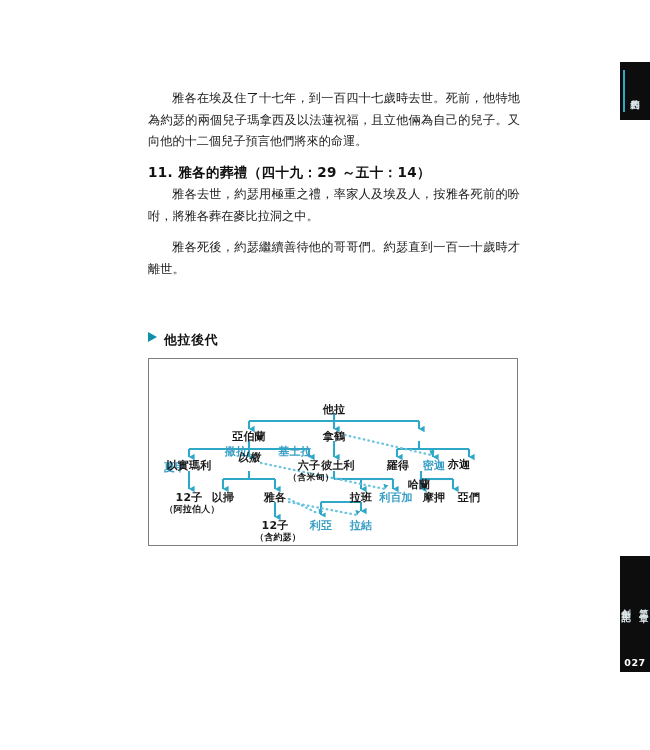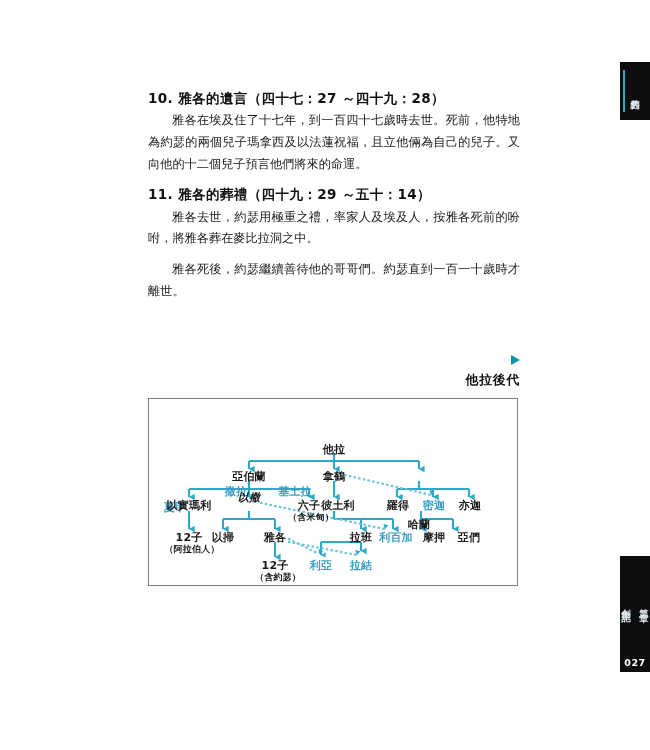--- a/index.html
+++ b/index.html
@@ -48,25 +48,24 @@
     text-align: justify;
     margin: 0 0 7px 0;
     text-indent: 24px;
     color: #1a1a1a;
   }
   .blk { margin-bottom: 9px; }
 
   
   .subsec {
     display: flex;
-    align-items: flex-end;
+    align-items: flex-start;
     gap: 7px;
     margin-top: 52px;
     margin-bottom: 9px;
-    flex-direction: column;
   }
   .tri {
     width: 0; height: 0;
     border-left: 9px solid #0f8fa8;
     border-top: 5.5px solid transparent;
     border-bottom: 5.5px solid transparent;
   }
   .subsec-label {
     font-size: 12.8px;
     font-weight: bold;
@@ -184,21 +183,20 @@
   }
 </style>
 </head>
 <body>
 
 <div id="page">
 
   <div id="content">
 
     <div class="blk">
-      <h3 class="sec-head">10. 雅各的遺言（四十七：27 ～四十九：28）</h3>
       <p class="para">雅各在埃及住了十七年，到一百四十七歲時去世。死前，他特地為約瑟的兩個兒子瑪拿西及以法蓮祝福，且立他倆為自己的兒子。又向他的十二個兒子預言他們將來的命運。</p>
     </div>
 
     <div class="blk">
       <h3 class="sec-head">11. 雅各的葬禮（四十九：29 ～五十：14）</h3>
       <p class="para">雅各去世，約瑟用極重之禮，率家人及埃及人，按雅各死前的吩咐，將雅各葬在麥比拉洞之中。</p>
     </div>
 
     <div class="blk">
       <p class="para">雅各死後，約瑟繼續善待他的哥哥們。約瑟直到一百一十歲時才離世。</p>
@@ -291,21 +289,21 @@
       <div class="node teal" style="left:87px; top:86px;">撒拉</div>
       <div class="node teal" style="left:146px; top:86px;">基土拉</div>
       <div class="node teal" style="left:285px; top:100px;">密迦</div>
 
       <div class="node" style="left:40px; top:100px;">以實瑪利</div>
       <div class="node" style="left:100px; top:92px;font-style:italic;">以撒</div>
       <div class="node" style="left:160px; top:100px;">六子</div>
       <div class="node small" style="left:162px; top:113px;">（含米甸）</div>
       <div class="node" style="left:185px; top:100px;padding-left:8px;">彼土利</div>
       <div class="node" style="left:249px; top:100px;">羅得</div>
-      <div class="node" style="left:321px; top:100px;">亦迦</div>
+      <div class="node" style="left:310px; top:100px;font-family:Liberation Mono, monospace;">亦迦</div>
 
       <div class="node" style="left:40px; top:132px;">12子</div>
       <div class="node small" style="left:43px; top:145px;">（阿拉伯人）</div>
       <div class="node" style="left:74px; top:132px;">以掃</div>
       <div class="node" style="left:126px; top:132px;">雅各</div>
       <div class="node" style="left:212px; top:132px;">拉班</div>
       <div class="node teal" style="left:247px; top:132px;">利百加</div>
       <div class="node" style="left:285px; top:132px;">摩押</div>
       <div class="node" style="left:320px; top:132px;">亞們</div>
 

